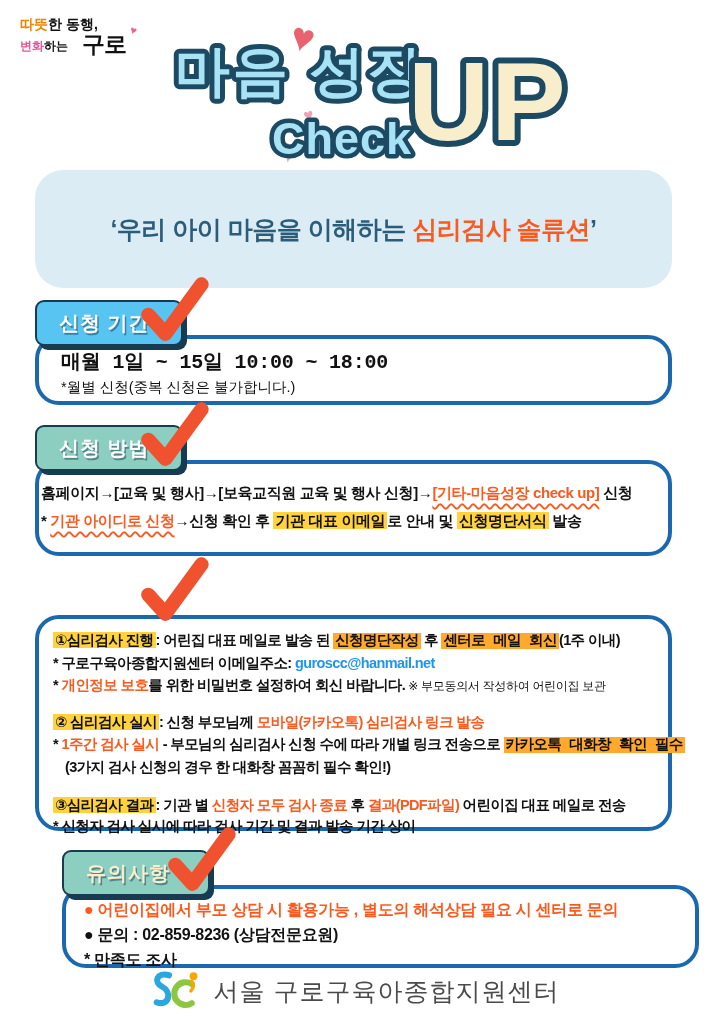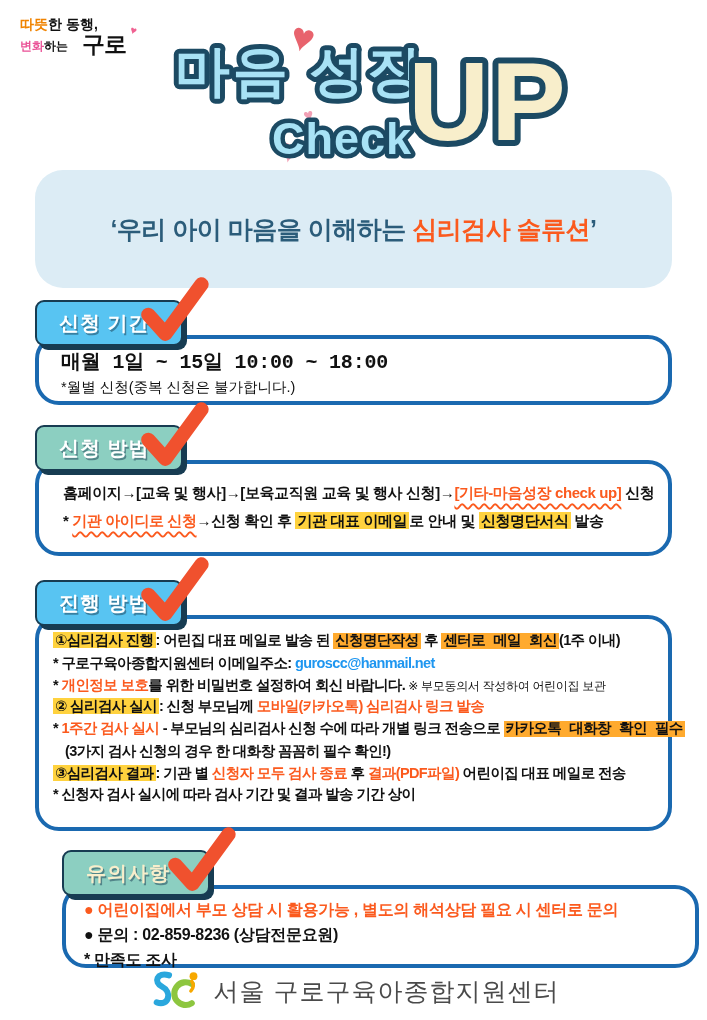--- a/index.html
+++ b/index.html
@@ -39,30 +39,30 @@
   }
   .tab-blue{background:#58c4f2;}
   .tab-mint{background:#8ccfc1;}
   .tab-cream{color:#f8eecb;}
   .checkmark{position:absolute;left:100px;top:-27px;z-index:4;}
   .cbox{
     position:relative;z-index:1;margin-top:-7px;background:#fff;
     border:4px solid #1a69b0;border-radius:24px;
   }
   .cbox-period {padding:9px 22px;height:44px;}
-  .cbox-method {padding:15px 24px;height:58px;}
+  .cbox-method {padding:15px 2px;height:58px;}
   .cbox-process{padding:11px 14px;height:186px;}
   .cbox-notes  {padding:9px 18px;height:57px;}
   .bl{white-space:nowrap;font-weight:700;}
   .bl-big{font-size:20px;letter-spacing:-0.2px;font-family:Liberation Mono, monospace;}
   .bl-sub{font-size:14.5px;font-weight:400;margin-top:3px;}
   .bl-m{font-size:15px;letter-spacing:-0.4px;line-height:1.85;}
   .bl-p{font-size:14.5px;letter-spacing:-0.6px;line-height:1.5;}
   .bl-indent{padding-left:12px;}
-  .gap-top{margin-top:0;}
+  .gap-top{margin-top:16px;}
   .bl-n{font-size:16px;letter-spacing:-0.3px;line-height:1.55;}
   
   .seg-red{color:#fb5a1e;}
   .seg-wavy{text-decoration-line:underline;text-decoration-style:wavy;text-decoration-color:#fb5a1e;text-decoration-thickness:2px;text-underline-offset:5px;}
   .seg-hl-y{background:#ffd23e;padding:0 2px;}
   .seg-hl-o{background:#ffaa2e;padding:0 2px;font-family:Liberation Mono, monospace;}
   .seg-blue{color:#1e96f0;}
   .seg-note{font-size:12px;font-weight:400;letter-spacing:-0.3px;}
   
   .footer{position:absolute;left:0;top:968px;width:707px;display:flex;justify-content:center;align-items:center;gap:10px;}
@@ -119,21 +119,20 @@
       </svg>
     </div>
     <div class="cbox cbox-method">
       <div class="bl bl-m"><span>홈페이지→[교육 및 행사]→[보육교직원 교육 및 행사 신청]→</span><span class="seg-red seg-wavy">[기타-마음성장 check up]</span><span> 신청</span></div>
       <div class="bl bl-m"><span>* </span><span class="seg-red seg-wavy">기관 아이디로 신청</span><span>→신청 확인 후 </span><span class="seg-hl-y">기관 대표 이메일</span><span>로 안내 및 </span><span class="seg-hl-y">신청명단서식</span><span> 발송</span></div>
     </div>
   </div>
 
   <div class="section sec-process">
     <div class="tabwrap">
-      <span class="tab tab-blue">진행 방법</span>
       <svg class="checkmark" width="76" height="76" viewBox="0 0 80 80">
         <path d="M14 44 L32 64 L70 12" stroke="#f0512e" stroke-width="15" fill="none" stroke-linecap="round" stroke-linejoin="round"></path>
       </svg>
     </div>
     <div class="cbox cbox-process">
       <div class="bl bl-p"><span class="seg-hl-y">①심리검사 진행</span><span>:  어린집 대표 메일로 발송 된 </span><span class="seg-hl-o">신청명단작성</span><span> 후 </span><span class="seg-hl-o">센터로 메일 회신</span><span>(1주 이내)</span></div>
       <div class="bl bl-p"><span>* 구로구육아종합지원센터 이메일주소: </span><span class="seg-blue">guroscc@hanmail.net</span></div>
       <div class="bl bl-p"><span>* </span><span class="seg-red">개인정보 보호</span><span>를 위한 비밀번호 설정하여 회신 바랍니다.</span><span class="seg-note">    ※ 부모동의서 작성하여 어린이집 보관</span></div>
       <div class="bl bl-p gap-top"><span class="seg-hl-y">② 심리검사 실시</span><span>: 신청 부모님께 </span><span class="seg-red">모바일(카카오톡) 심리검사 링크 발송</span></div>
       <div class="bl bl-p"><span>* </span><span class="seg-red">1주간 검사 실시</span><span> - 부모님의 심리검사 신청 수에 따라 개별 링크 전송으로 </span><span class="seg-hl-o">카카오톡 대화창 확인 필수</span></div>

